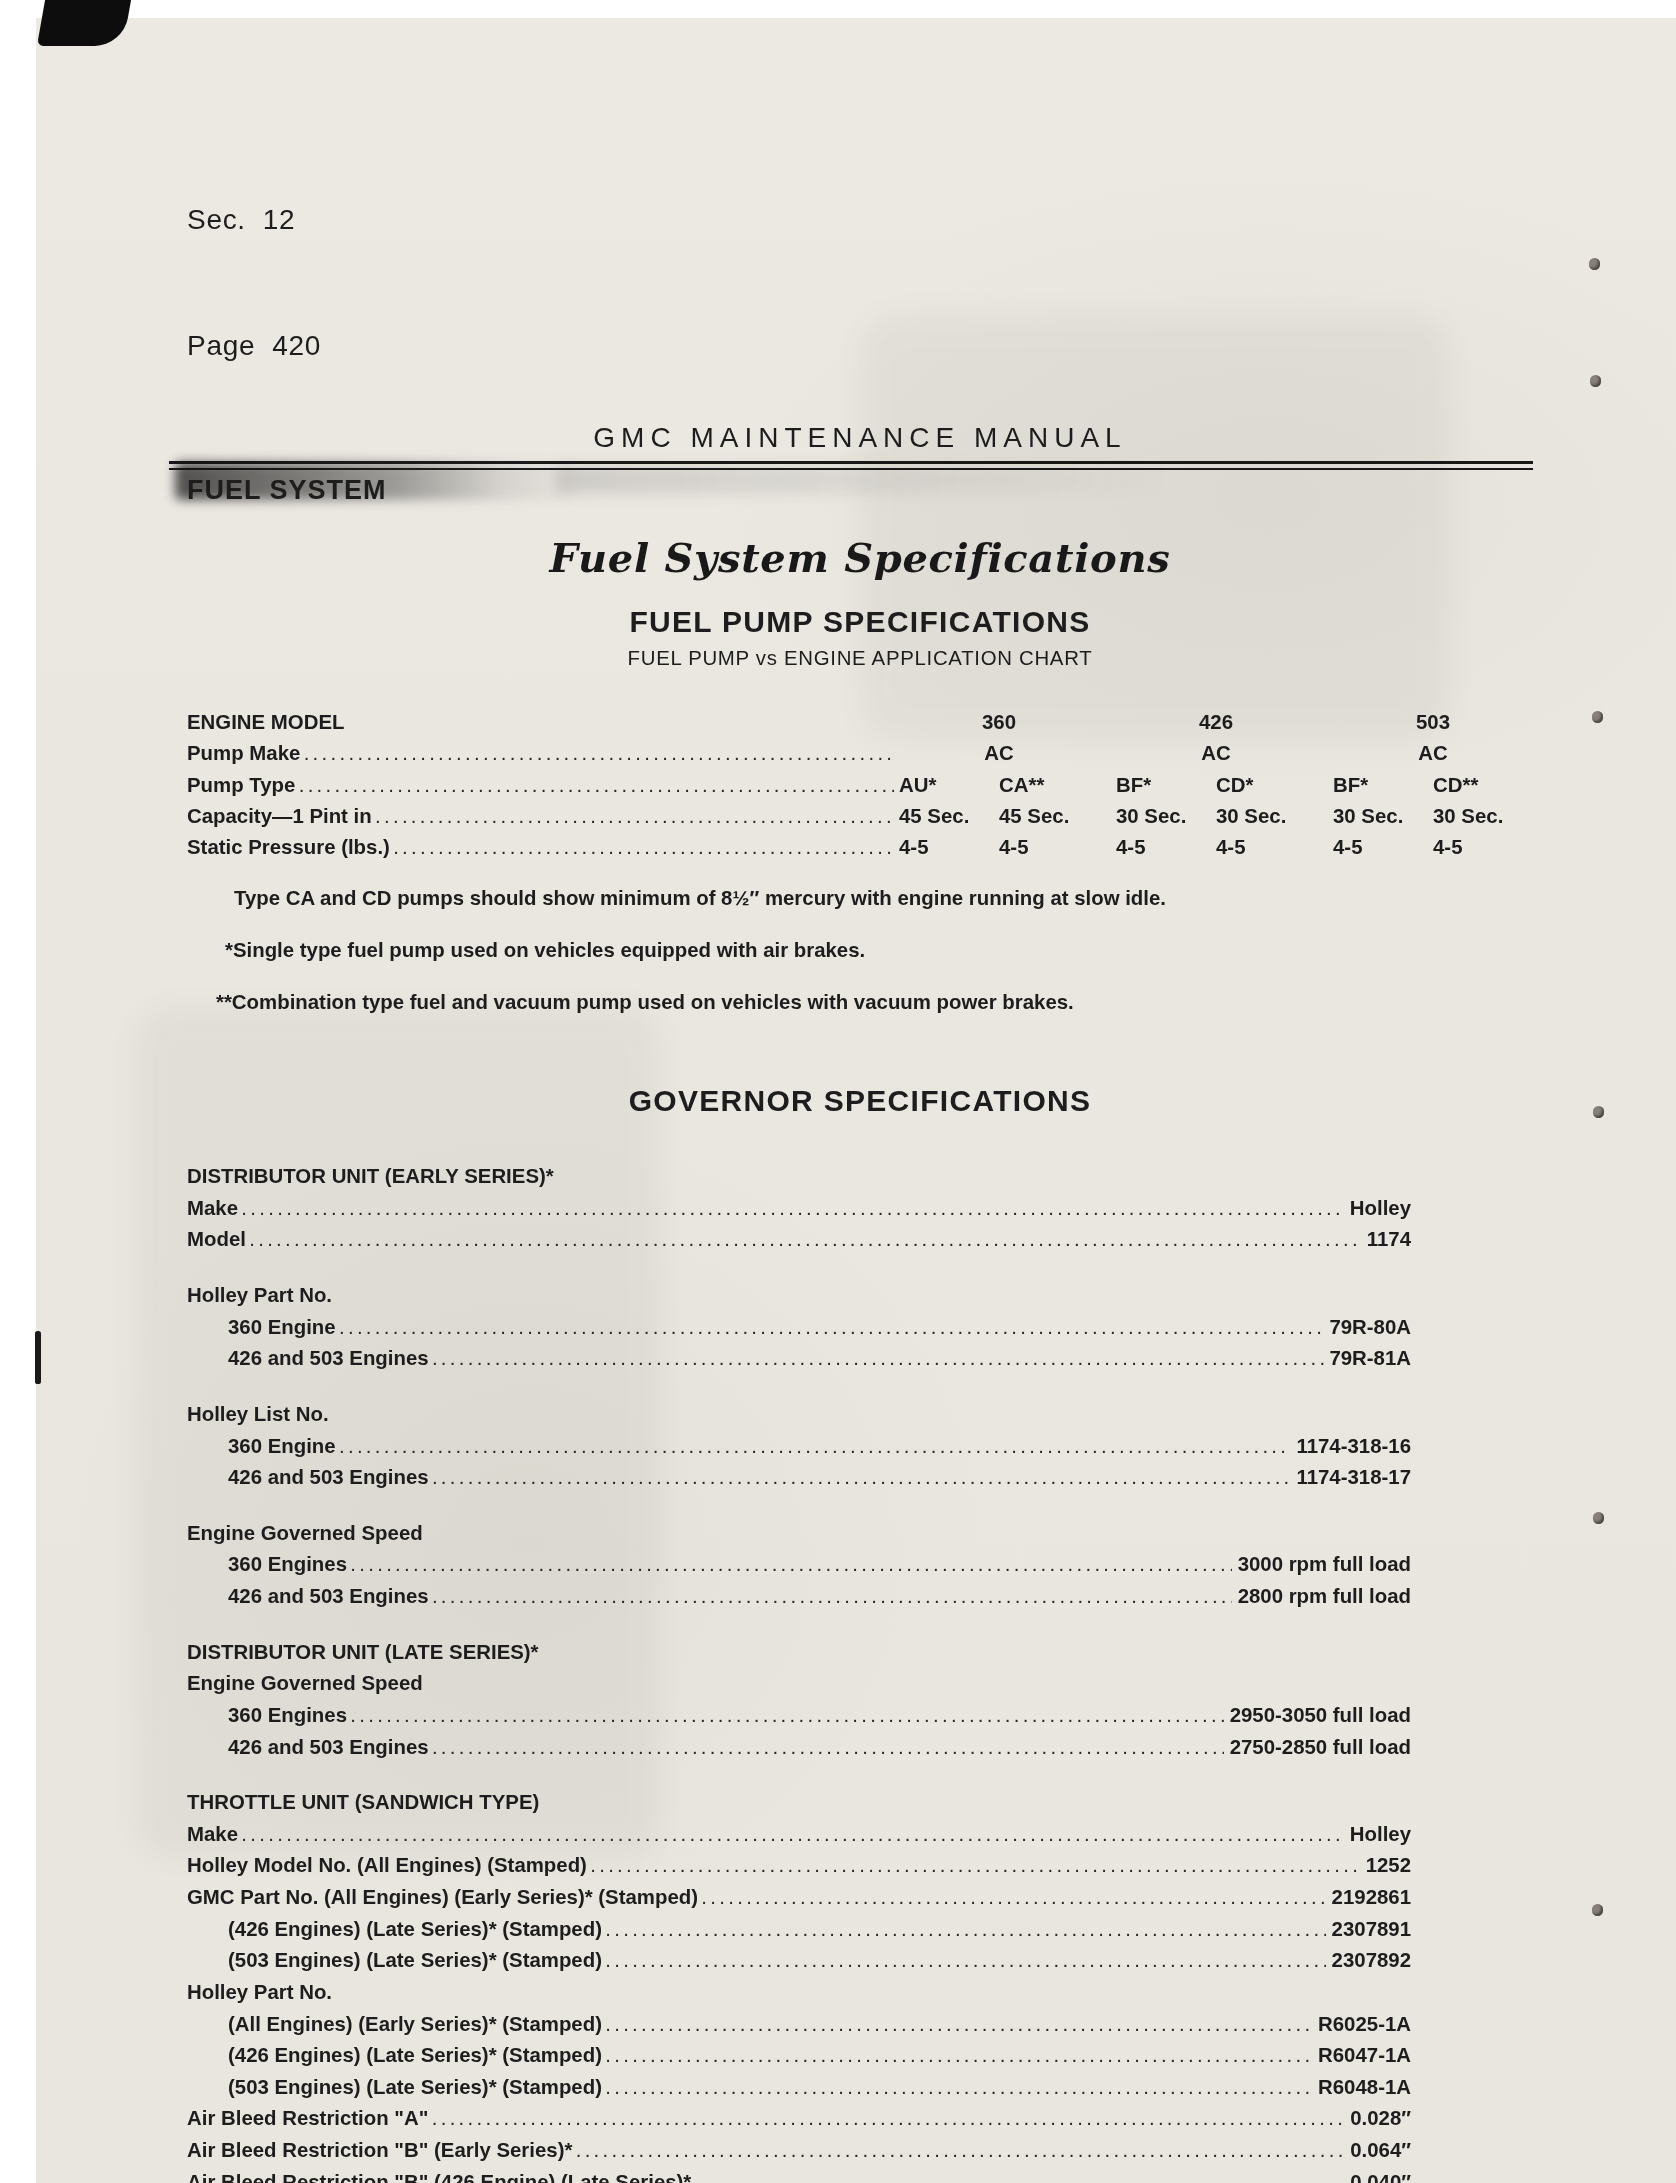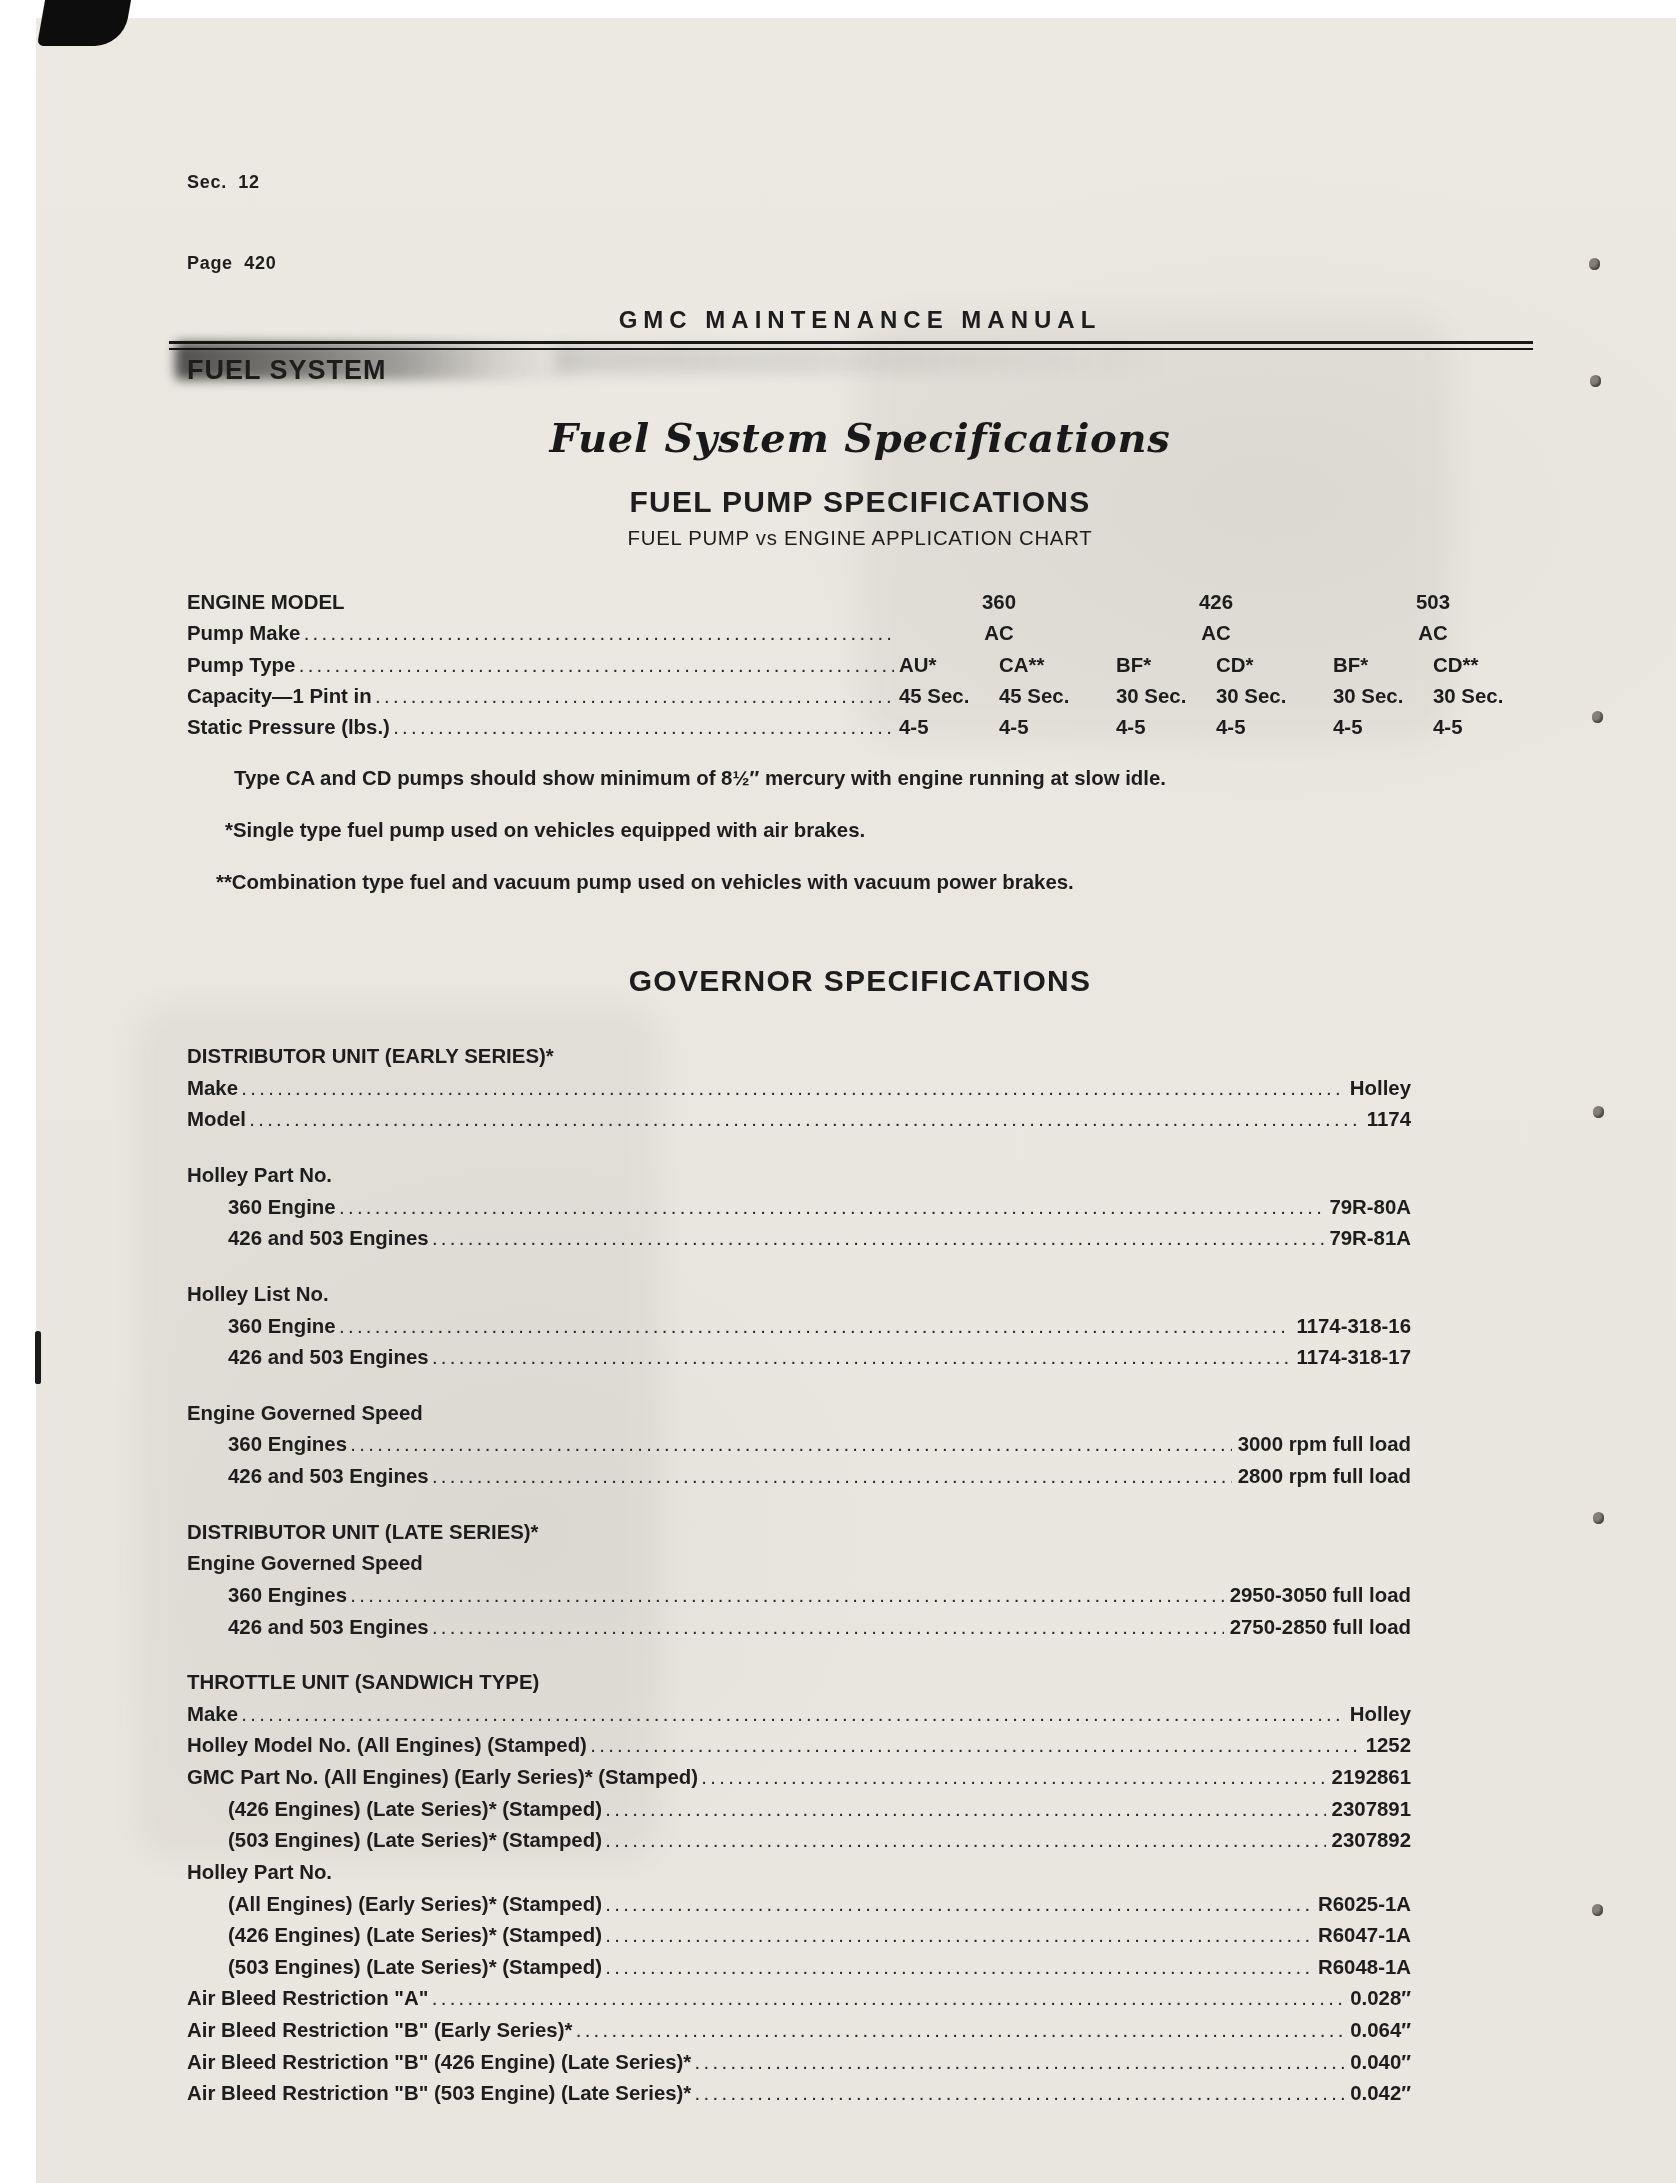--- a/index.html
+++ b/index.html
@@ -17,24 +17,24 @@
     background:
       radial-gradient(790px 461px at 75% 22%, rgba(150,142,128,0.07), transparent 70%),
       radial-gradient(658px 592px at 30% 70%, rgba(150,142,128,0.06), transparent 70%),
       linear-gradient(180deg, #ece9e3 0%, #eae7e1 40%, #e9e6df 100%);
     color: #1d1d1d;
   }
   .content { position: absolute; left: 151px; top: 0; width: 1346px; }
 
   
   .header-row { position: relative; margin-top: 97px; }
-  .page-meta { font-size: 18px; font-weight: 700; line-height: 1.5; white-space: pre; letter-spacing: 0.7px; }
+  .page-meta { font-size: 28px; font-weight: 400; line-height: 1.5; white-space: pre; letter-spacing: 0.7px; }
   .manual-title {
     position: absolute; left: 50%; bottom: -2.6px; transform: translateX(-50%);
-    font-size: 24px; font-weight: 700; letter-spacing: 6px; white-space: nowrap;
+    font-size: 28px; font-weight: 400; letter-spacing: 6px; white-space: nowrap;
   }
   .double-rule {
     margin-top: 9.2px; margin-left: -18.4px; width: calc(100% + 18.4px);
     height: 4.6px; border-top: 3.3px solid #181818; border-bottom: 2px solid #181818;
   }
   .fuel-system { position: relative; margin-top: 5.3px; width: max-content; }
   .fuel-system .smudge {
     position: absolute; left: -12px; top: -13px; width: 408px; height: 38px;
     background: linear-gradient(90deg, rgba(15,15,15,0.70), rgba(35,35,35,0.38) 55%, rgba(60,60,60,0.12) 80%, transparent);
     filter: blur(5.3px); border-radius: 5.3px;

